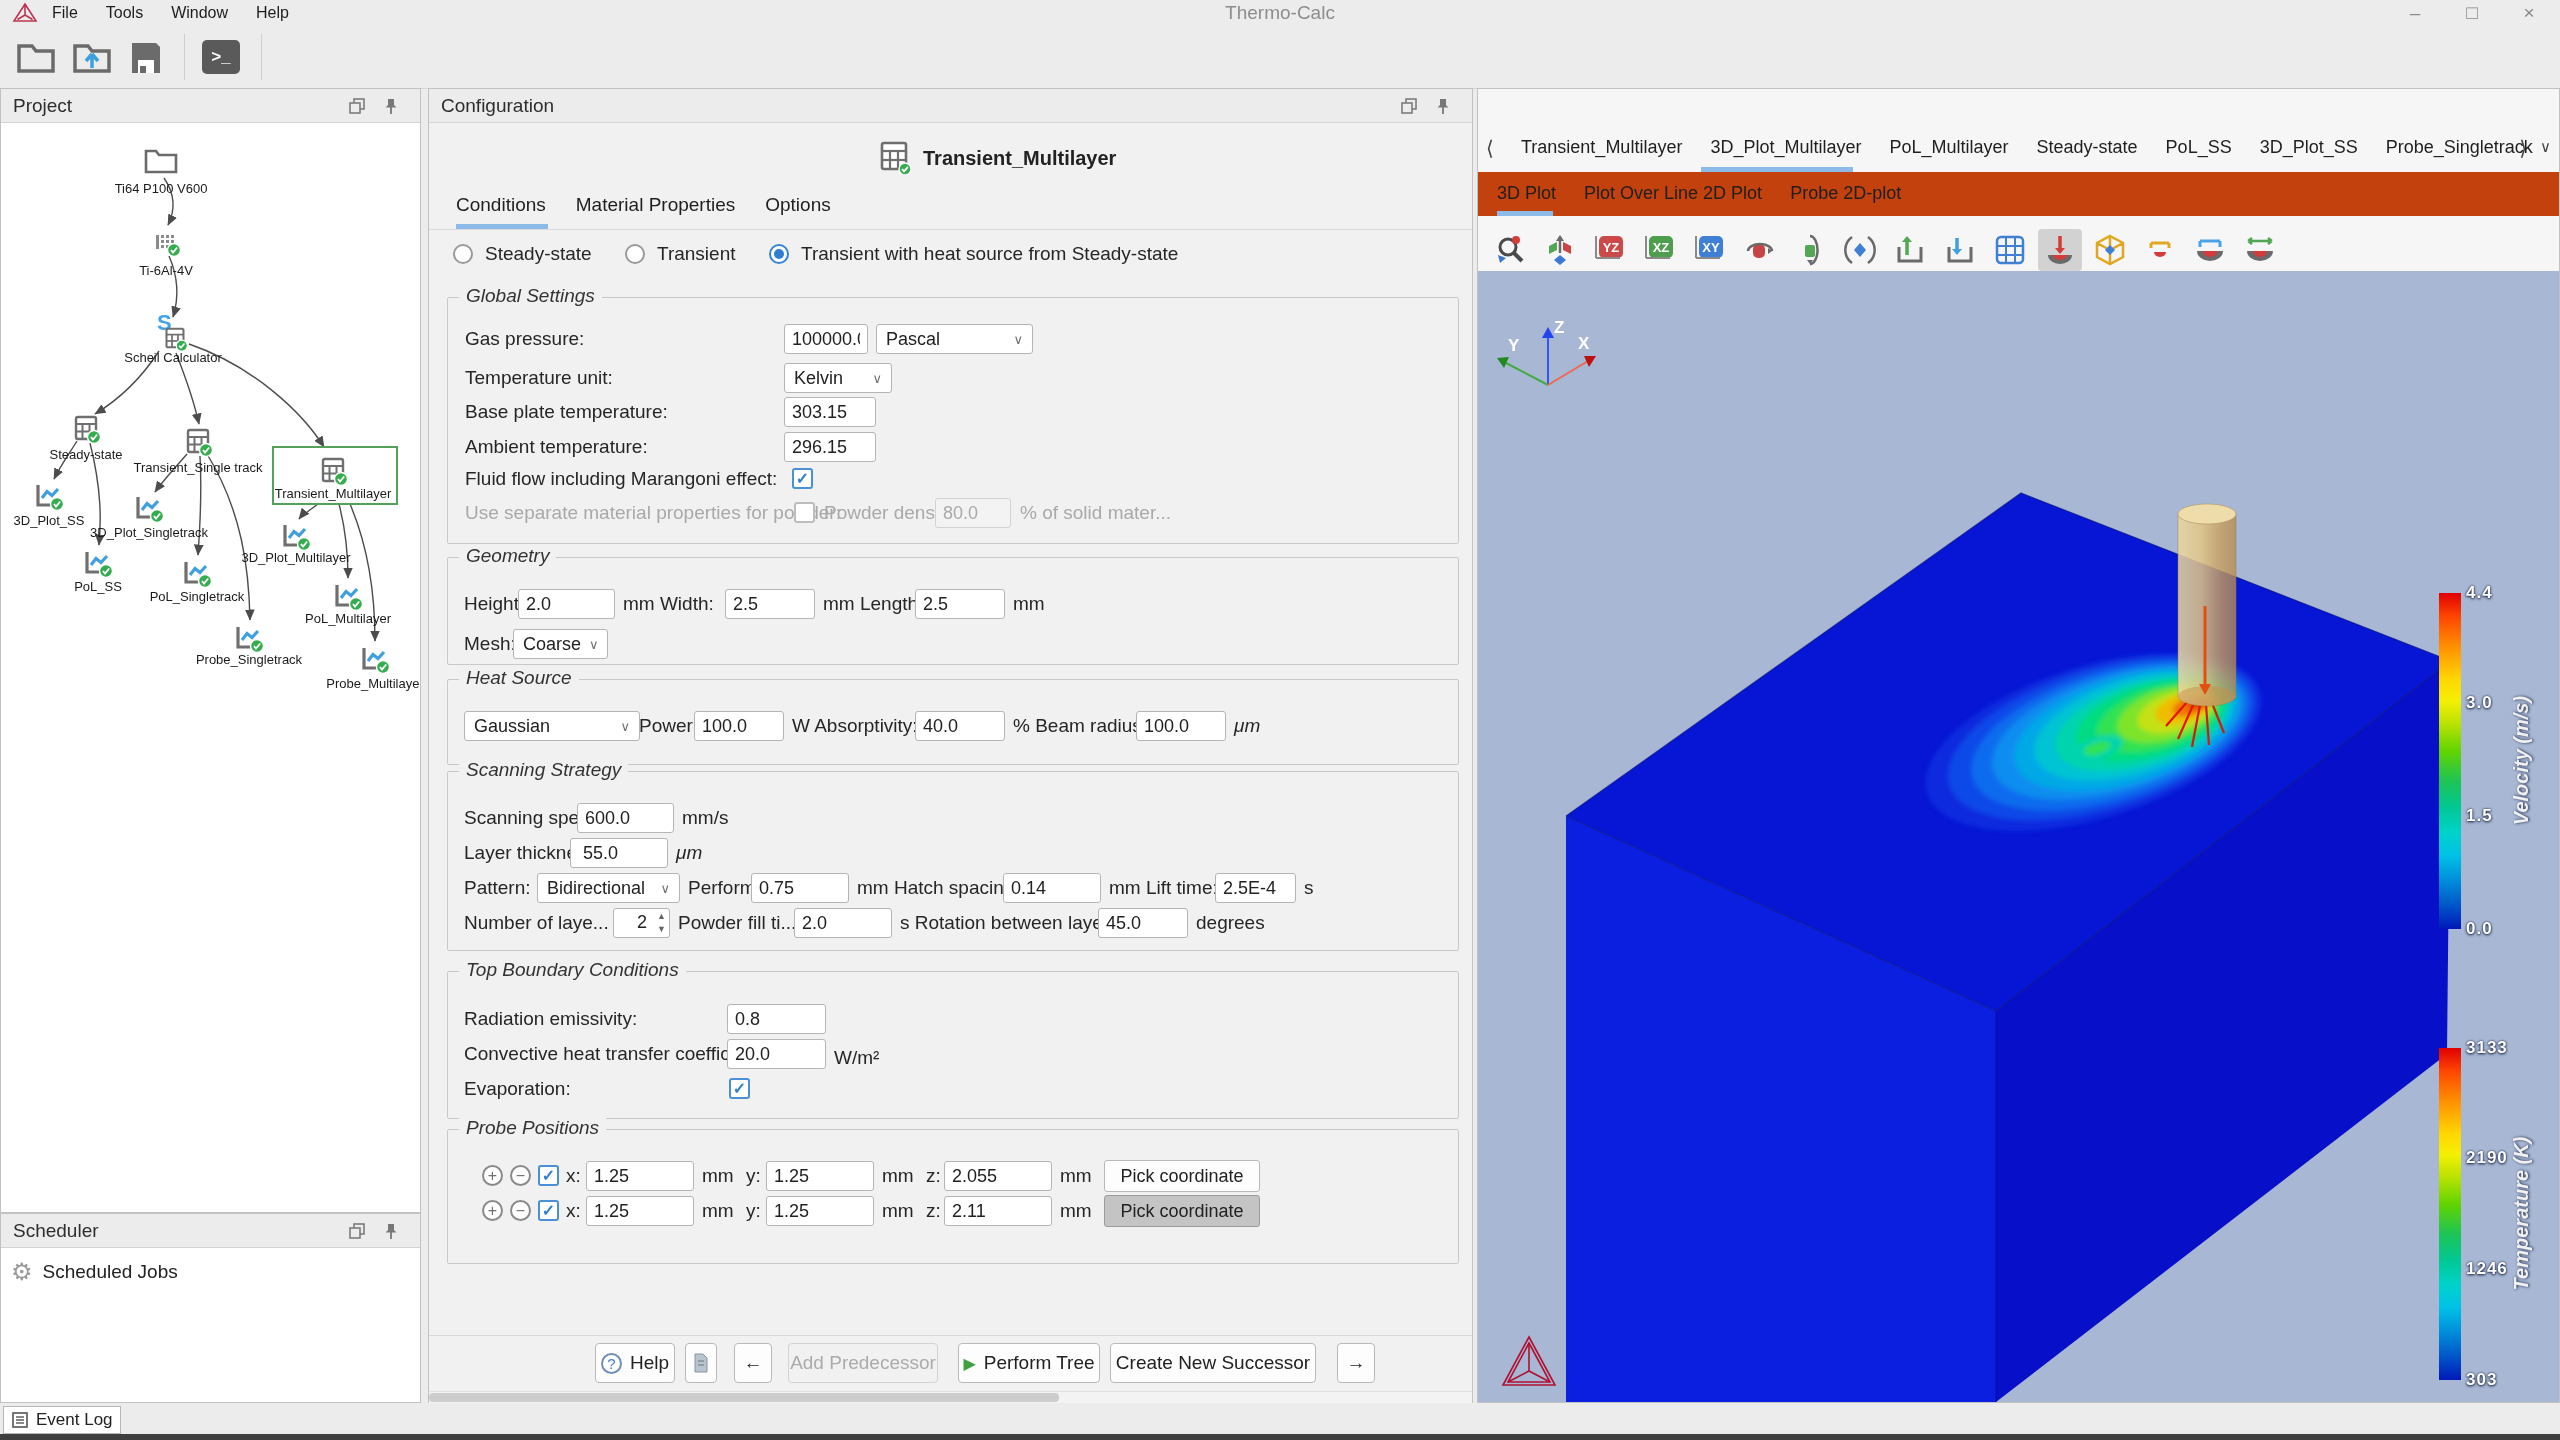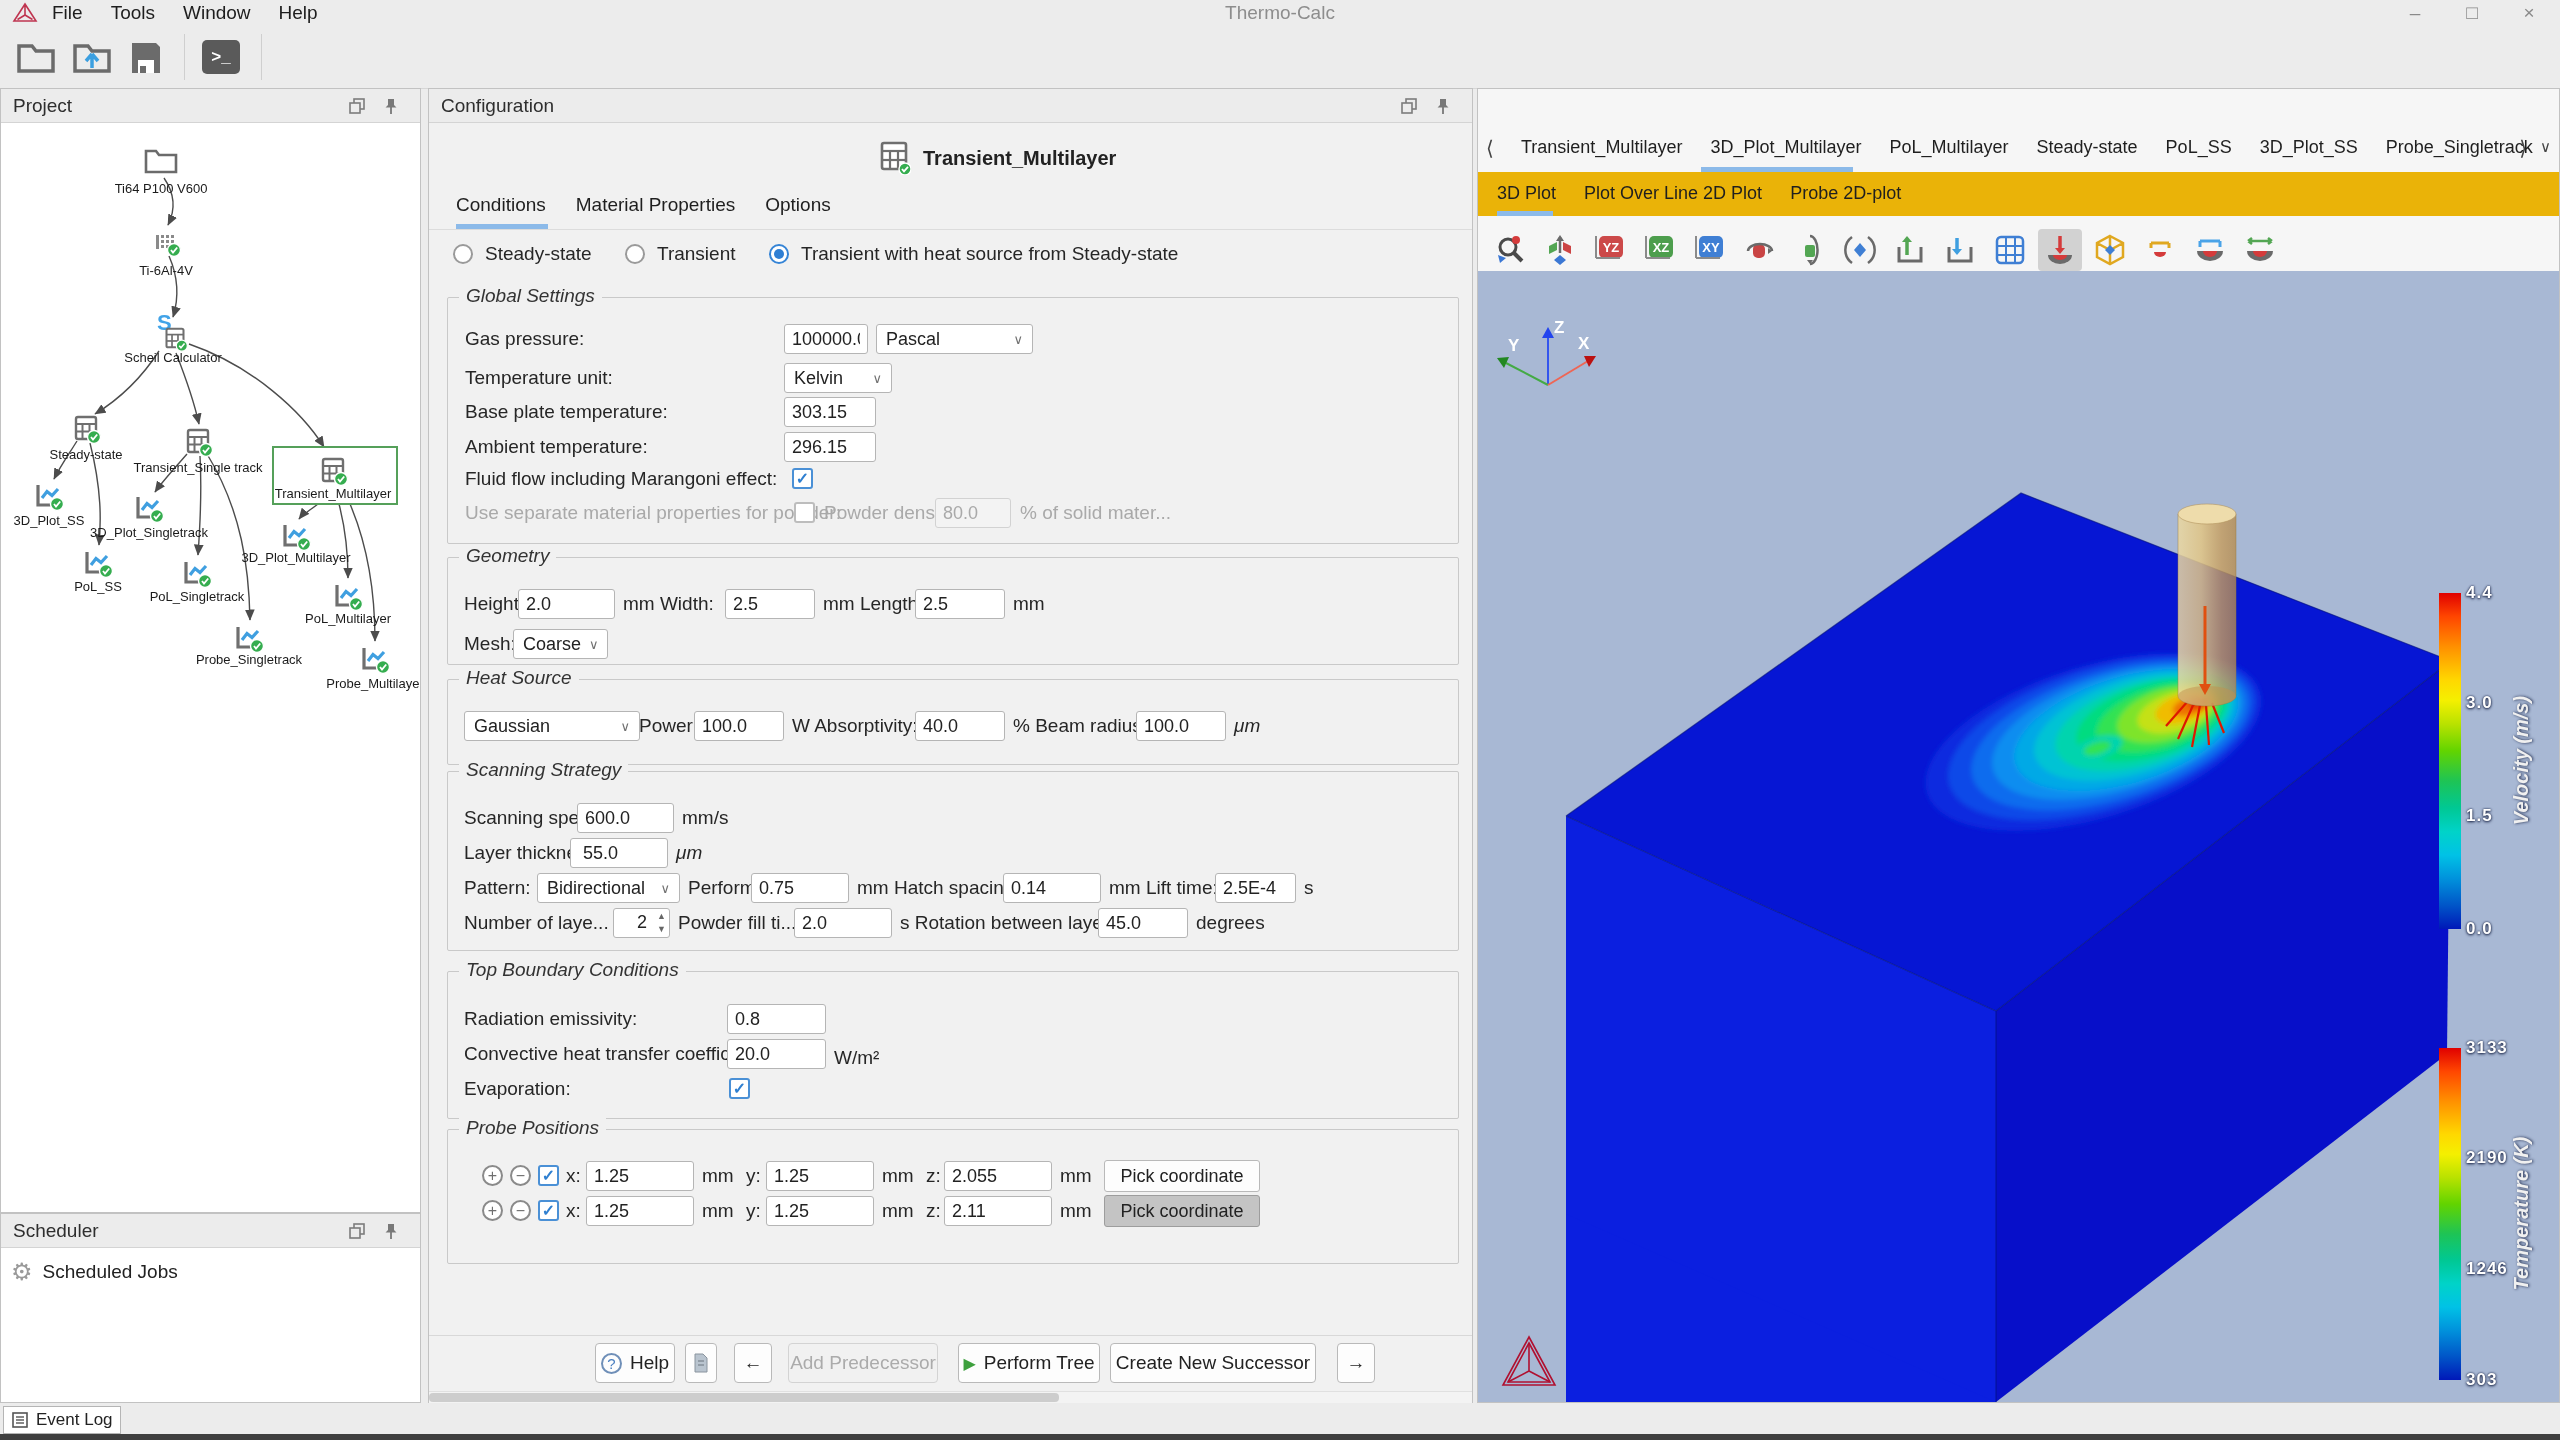--- a/index.html
+++ b/index.html
@@ -1,21 +1,21 @@
 <!DOCTYPE html>
 <html><head>
 <meta charset="utf-8">
 <style>
   html,body{margin:0;padding:0}
   body{width:2560px;height:1440px;position:relative;overflow:hidden;background:#ececec;
        font-family:"Liberation Sans",sans-serif;color:#222;-webkit-font-smoothing:antialiased}
   .abs{position:absolute}
   
   #titlebar{position:absolute;left:0;top:0;width:2560px;height:26px;background:#ececec;display:flex;align-items:center}
-  .menu-item{font-size:19px;color:#1d1d1d;padding:0 14px}
+  .menu-item{font-size:16px;color:#1d1d1d;padding:0 14px}
   #win-title{position:absolute;left:0;right:0;text-align:center;font-size:19px;color:#8d8d8d;pointer-events:none}
   .winbtn{position:absolute;top:0;width:46px;height:26px;color:#8a8a8a;font-size:19px;text-align:center;line-height:26px}
   #toolbar{position:absolute;left:0;top:26px;width:2560px;height:62px;background:#ececec;border-bottom:1px solid #d6d6d6}
   .tb-sep{position:absolute;top:8px;width:1px;height:46px;background:#cfcfcf}
   
   .panel{position:absolute;background:#fff;border:1px solid #c2c2c2;box-sizing:border-box}
   .phead{position:absolute;left:0;right:0;top:0;height:34px;background:#ececec;border-bottom:1px solid #d4d4d4;
          font-size:19px;color:#2e2e2e;line-height:34px;padding-left:12px;box-sizing:border-box}
   .phico{position:absolute;top:8px;width:18px;height:18px}
   
@@ -470,21 +470,21 @@
       <span class="vtab">PoL_SS</span>
       <span class="vtab">3D_Plot_SS</span>
       <span class="vtab">Probe_Singletrack</span>
 
     </div>
     <span class="abs" style="right:32px;top:12px;font-size:20px;color:#444">⟩</span>
     <span class="abs" style="right:8px;top:14px;font-size:15px;color:#444">∨</span>
     <div class="underline" style="left:223px;top:43px;width:152px"></div>
   </div>
 
-  <div class="abs" style="left:0;top:83px;width:1081px;height:44px;background:#eab308">
+  <div class="abs" style="left:0;top:83px;width:1081px;height:44px;background:#c2410c">
     <div class="abs" style="left:19px;top:11px;display:flex;gap:28px">
       <span class="vtab">3D Plot</span>
       <span class="vtab">Plot Over Line 2D Plot</span>
       <span class="vtab">Probe 2D-plot</span>
     </div>
     <div class="underline" style="left:19px;top:39px;width:56px"></div>
   </div>
 
   <div class="abs" style="left:0;top:127px;width:1081px;height:55px;background:#f6f6f6;display:flex;align-items:flex-end;gap:6px;padding-left:10px;box-sizing:border-box">
     <div class="icon40">

